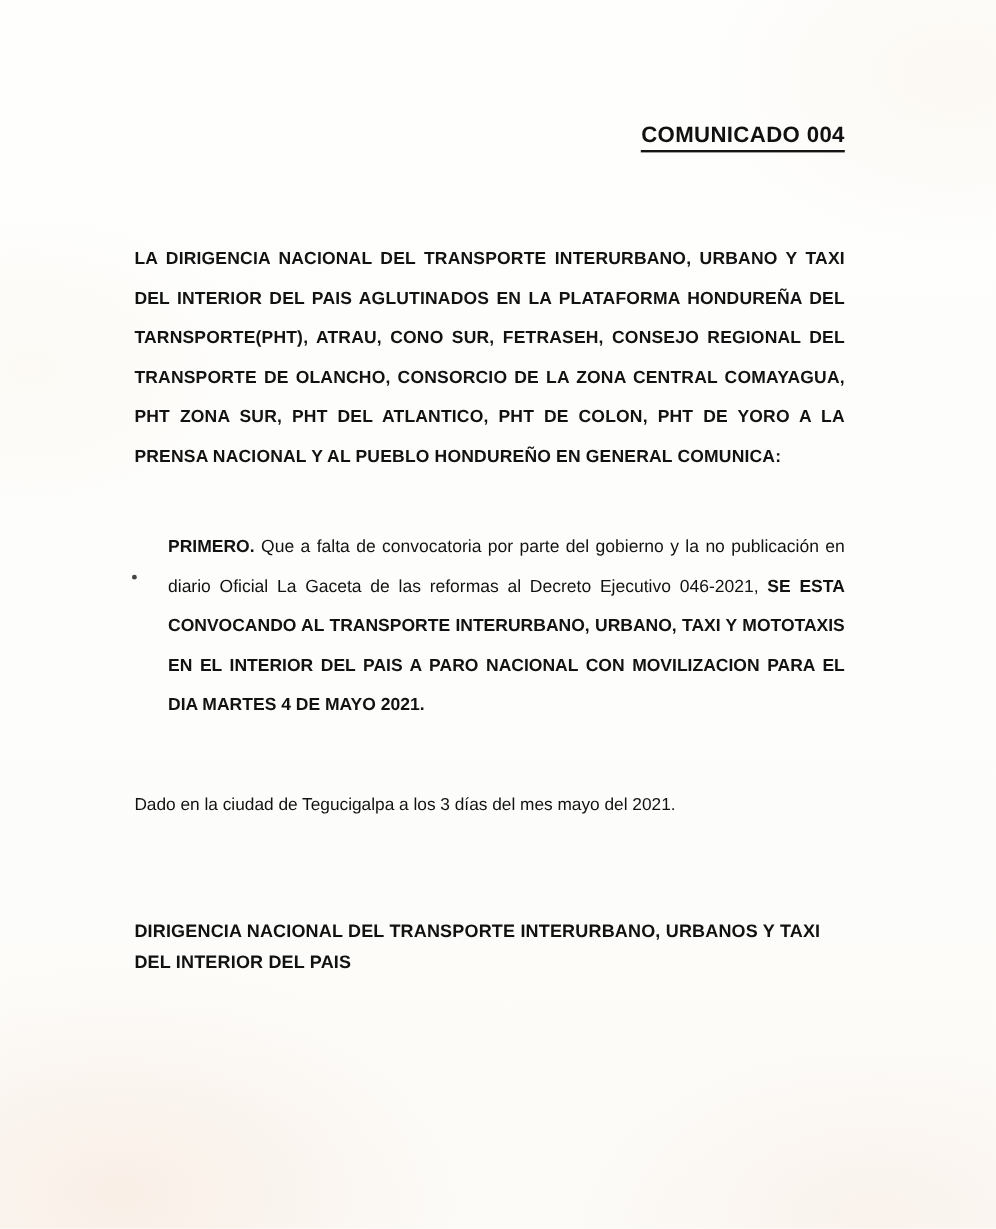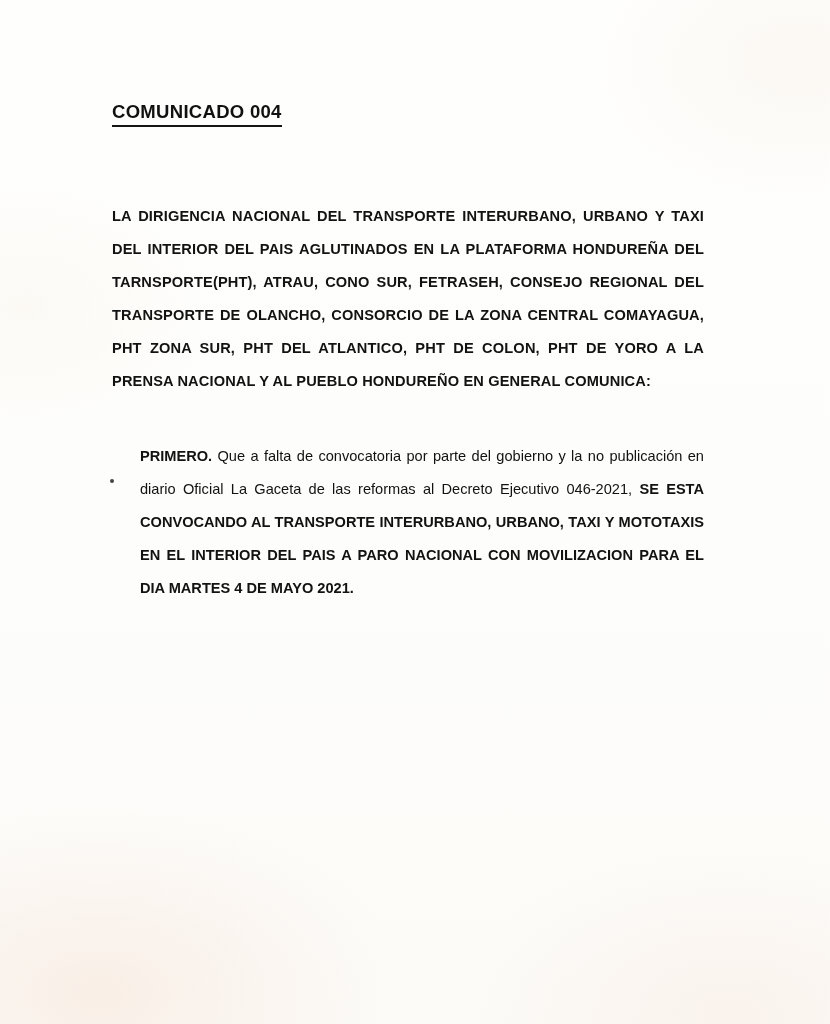--- a/index.html
+++ b/index.html
@@ -35,21 +35,21 @@
     position: absolute;
     left: 112px;
     top: 0;
     width: 592px;
   }
 
   
   .doc-title {
     margin: 0;
     padding-top: 101px;
-    text-align: left;
+    text-align: right;
     font-size: 18.5px;
     font-weight: bold;
     letter-spacing: 0.3px;
     color: #111111;
   }
 
   .doc-title .title-text {
     display: inline-block;
     border-bottom: 2.1px solid #151515;
     padding-bottom: 2px;
@@ -117,21 +117,24 @@
 <div class="page">
 
   <div class="content">
 
     <h1 class="doc-title"><span class="title-text">COMUNICADO 004</span></h1>
 
     <p class="para para-justified para-opening">LA DIRIGENCIA NACIONAL DEL TRANSPORTE INTERURBANO, URBANO Y TAXI DEL INTERIOR DEL PAIS AGLUTINADOS EN LA PLATAFORMA HONDUREÑA DEL TARNSPORTE(PHT), ATRAU, CONO SUR, FETRASEH, CONSEJO REGIONAL DEL TRANSPORTE DE OLANCHO, CONSORCIO DE LA ZONA CENTRAL COMAYAGUA, PHT ZONA SUR, PHT DEL ATLANTICO, PHT DE COLON, PHT DE YORO A LA PRENSA NACIONAL Y AL PUEBLO HONDUREÑO EN GENERAL COMUNICA:</p>
 
     <p class="para para-justified para-primero"><span class="lead">PRIMERO.</span><span class="body"> Que a falta de convocatoria por parte del gobierno y la no publicación en diario Oficial La Gaceta de las reformas al Decreto Ejecutivo 046-2021, </span><span class="emph">SE ESTA CONVOCANDO AL TRANSPORTE INTERURBANO, URBANO, TAXI Y MOTOTAXIS EN EL INTERIOR DEL PAIS A PARO NACIONAL CON MOVILIZACION PARA EL DIA MARTES 4 DE MAYO 2021.</span></p>
 
+    <p class="para para-dado">Dado en la ciudad de Tegucigalpa a los 3 días del mes mayo del 2021.</p>
 
     <div class="signature">
+      <div>DIRIGENCIA NACIONAL DEL TRANSPORTE INTERURBANO, URBANOS Y TAXI</div>
+      <div>DEL INTERIOR DEL PAIS</div>
     </div>
 
   </div>
 
   <div class="stray-dot"></div>
 
 </div>
 
 </body></html>

